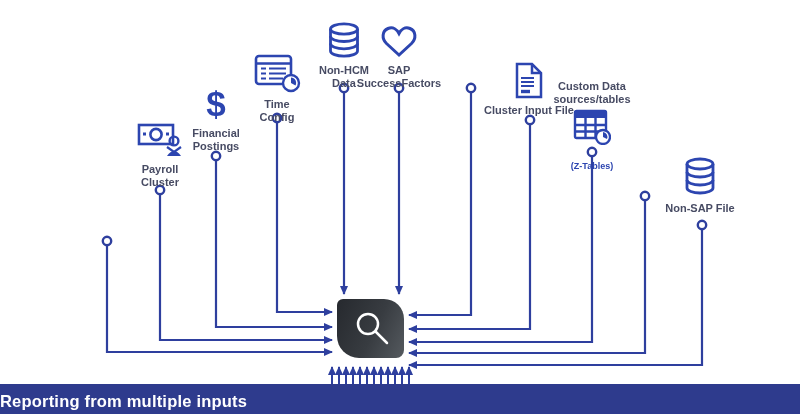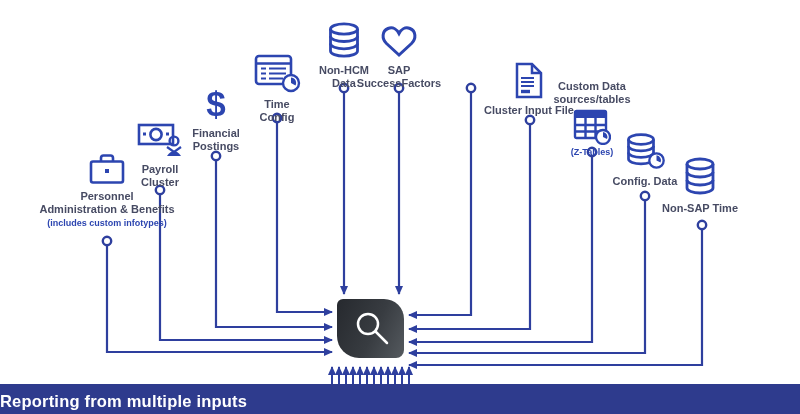--- a/index.html
+++ b/index.html
@@ -5,21 +5,21 @@
   :root{
     --icon:#2c45b0; --line:#2e3f9e; --label:#474b63; --note:#2c45b0;
     --bar:#2e3b8d; --barText:#ffffff;
   }
   *{box-sizing:border-box;margin:0;padding:0}
   body{font-family:"Liberation Sans",sans-serif;background:#fff}
   #canvas{position:relative;width:800px;height:414px;background:#ffffff;overflow:hidden}
   #wires{position:absolute;left:0;top:0;width:800px;height:414px}
   .node{position:absolute;display:flex;flex-direction:column;align-items:center;text-align:center}
   .node .label{font-size:11px;font-weight:bold;color:var(--label);line-height:1.16;white-space:pre-line;margin-top:5px}
-  .node .note{font-size:9px;font-weight:bold;color:var(--note);line-height:1.2;margin-top:2px;white-space:pre-line}
+  .node .note{font-size:9px;font-weight:bold;color:var(--note);line-height:1.2;margin-top:16px;white-space:pre-line}
   .node.icon-after .label{margin-top:16px}
   .node.icon-after .icon{margin-top:3px}
   .icon svg{display:block}
   #center-box{position:absolute;left:337px;top:299px;width:67px;height:59px;
     border-radius:6px 20px 8px 22px;
     background:linear-gradient(115deg,#26292e 0%,#383c41 55%,#555a5f 100%);
     display:flex;align-items:center;justify-content:center}
   #footer-bar{position:absolute;left:0;top:384px;width:800px;height:34px;background:var(--bar);
     display:flex;align-items:center;justify-content:flex-start}
   #footer-bar .txt{color:var(--barText);font-size:16.5px;font-weight:bold;letter-spacing:.2px}
@@ -70,34 +70,20 @@
       <circle cx="344" cy="88" r="4.2"></circle>
       <circle cx="399" cy="88" r="4.2"></circle>
       <circle cx="471" cy="88" r="4.2"></circle>
       <circle cx="530" cy="120" r="4.2"></circle>
       <circle cx="592" cy="152" r="4.2"></circle>
       <circle cx="645" cy="196" r="4.2"></circle>
       <circle cx="702" cy="225" r="4.2"></circle>
     </g>
   </svg>
 
-  <div class="node" style="left:22px;top:152px;width:170px">
-    <div class="icon">
-      <svg width="38" height="33" viewBox="0 0 38 33">
-        <g stroke="#2c45b0" stroke-width="2.6" fill="none">
-          <rect x="3" y="9.5" width="32" height="21" rx="2"></rect>
-          <path d="M13,9 V6 a2.5,2.5 0 0 1 2.5,-2.5 h7 a2.5,2.5 0 0 1 2.5,2.5 V9"></path>
-        </g>
-        <rect x="17" y="17" width="4" height="4" fill="#2c45b0"></rect>
-      </svg>
-    </div>
-    <div class="label">Personnel
-Administration &amp; Benefits</div>
-    <div class="note">(includes custom infotypes)</div>
-  </div>
 
   <div class="node" style="left:110px;top:120px;width:100px">
     <div class="icon">
       <svg width="46" height="38" viewBox="0 0 46 38">
         <g stroke="#2c45b0" stroke-width="2.6" fill="none">
           <rect x="2" y="5" width="34" height="19"></rect>
           <circle cx="19" cy="14.5" r="5.6"></circle>
         </g>
         <rect x="6" y="12.5" width="3" height="3" fill="#2c45b0"></rect>
         <rect x="29" y="12.5" width="3" height="3" fill="#2c45b0"></rect>
@@ -191,48 +177,33 @@
           <path d="M12.5,9 V29 M22.5,9 V29"></path>
           <path d="M2,16 H33 M2,22.5 H33"></path>
         </g>
         <circle cx="30" cy="28" r="7" fill="#ffffff" stroke="#2c45b0" stroke-width="2.3"></circle>
         <path d="M30,28 L30,23 A5,5 0 0 1 34,30 Z" fill="#2c45b0"></path>
       </svg>
     </div>
     <div class="note">(Z-Tables)</div>
   </div>
 
-  <div class="node" style="left:595px;top:132px;width:100px">
-    <div class="icon">
-      <svg width="42" height="38" viewBox="0 0 42 38">
-        <g stroke="#2c45b0" stroke-width="2.7" fill="none">
-          <ellipse cx="17" cy="7.5" rx="12.5" ry="4.8"></ellipse>
-          <path d="M4.5,7.5 V27 a12.5,4.8 0 0 0 25,0 V7.5"></path>
-          <path d="M4.5,14 a12.5,4.8 0 0 0 25,0"></path>
-          <path d="M4.5,20.5 a12.5,4.8 0 0 0 25,0"></path>
-        </g>
-        <circle cx="32.5" cy="28.5" r="7.2" fill="#ffffff" stroke="#2c45b0" stroke-width="2.3"></circle>
-        <path d="M32.5,28.5 L32.5,23.3 A5.2,5.2 0 0 1 36.6,30.6 Z" fill="#2c45b0"></path>
-      </svg>
-    </div>
-    <div class="label">Config. Data</div>
-  </div>
 
   <div class="node" style="left:645px;top:156px;width:110px">
     <div class="icon">
       <svg width="34" height="41" viewBox="0 0 34 41">
         <g stroke="#2c45b0" stroke-width="2.8" fill="none">
           <ellipse cx="17" cy="8" rx="13" ry="5"></ellipse>
           <path d="M4,8 V32 a13,5 0 0 0 26,0 V8"></path>
           <path d="M4,16 a13,5 0 0 0 26,0"></path>
           <path d="M4,24 a13,5 0 0 0 26,0"></path>
         </g>
       </svg>
     </div>
-    <div class="label">Non-SAP Time</div>
+    <div class="label">Non-SAP File</div>
   </div>
 
   <div id="center-box">
     <svg width="52" height="52" viewBox="0 0 52 52">
       <circle cx="23" cy="21" r="10" fill="none" stroke="#ffffff" stroke-width="2.5"></circle>
       <line x1="30.5" y1="28.5" x2="42" y2="40" stroke="#ffffff" stroke-width="2.5" stroke-linecap="round"></line>
     </svg>
   </div>
 
   <div id="footer-bar">

